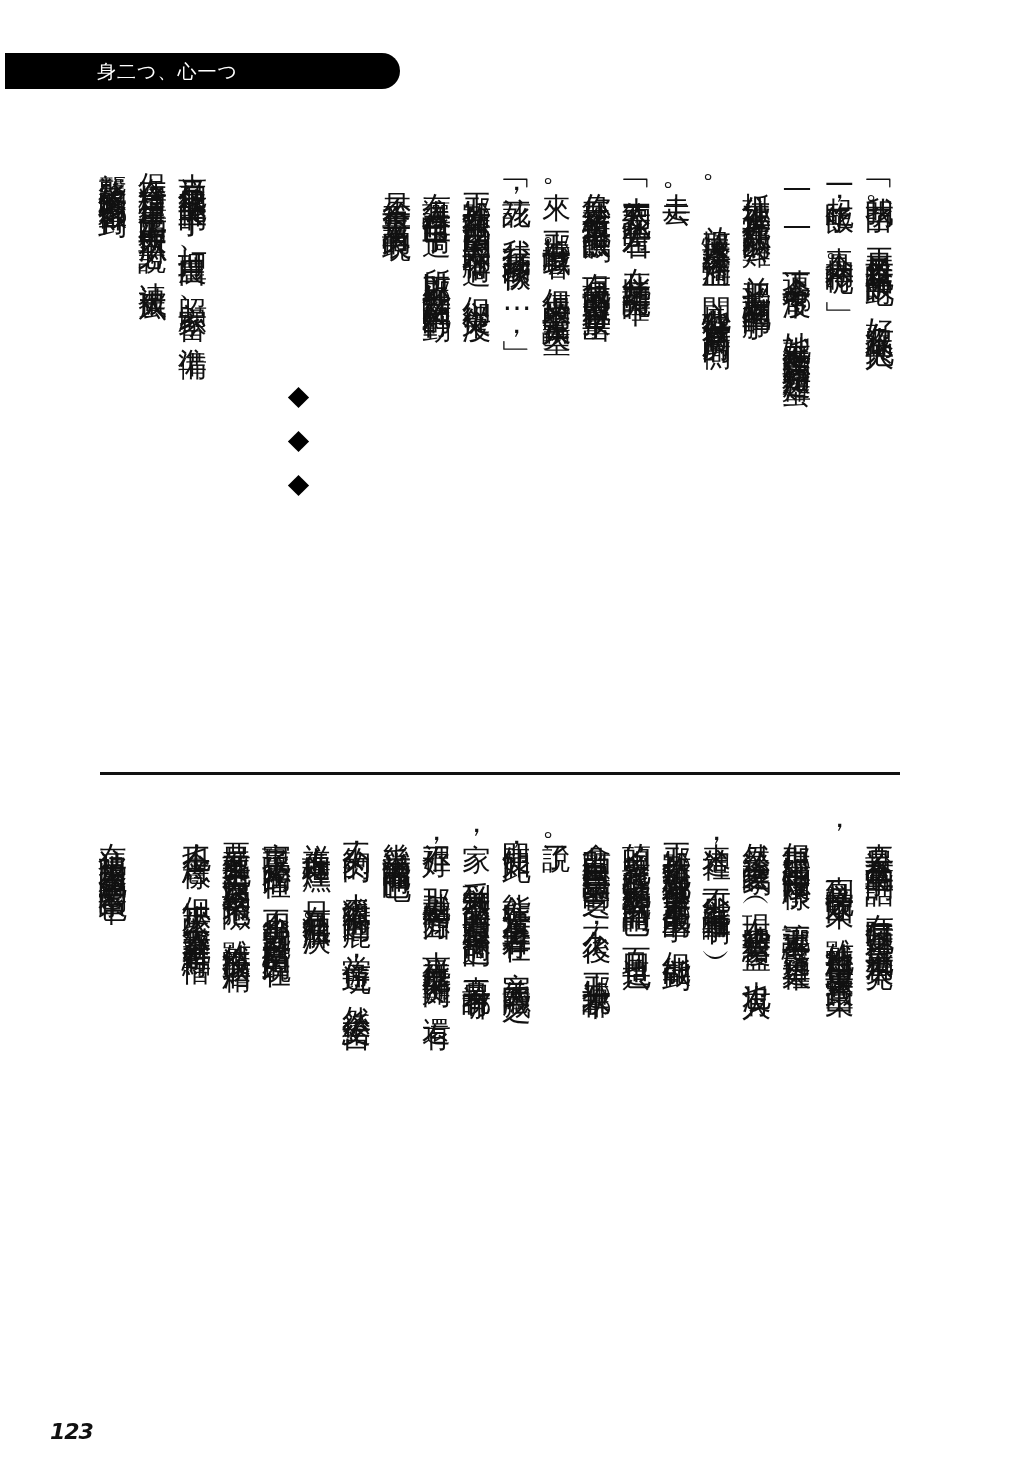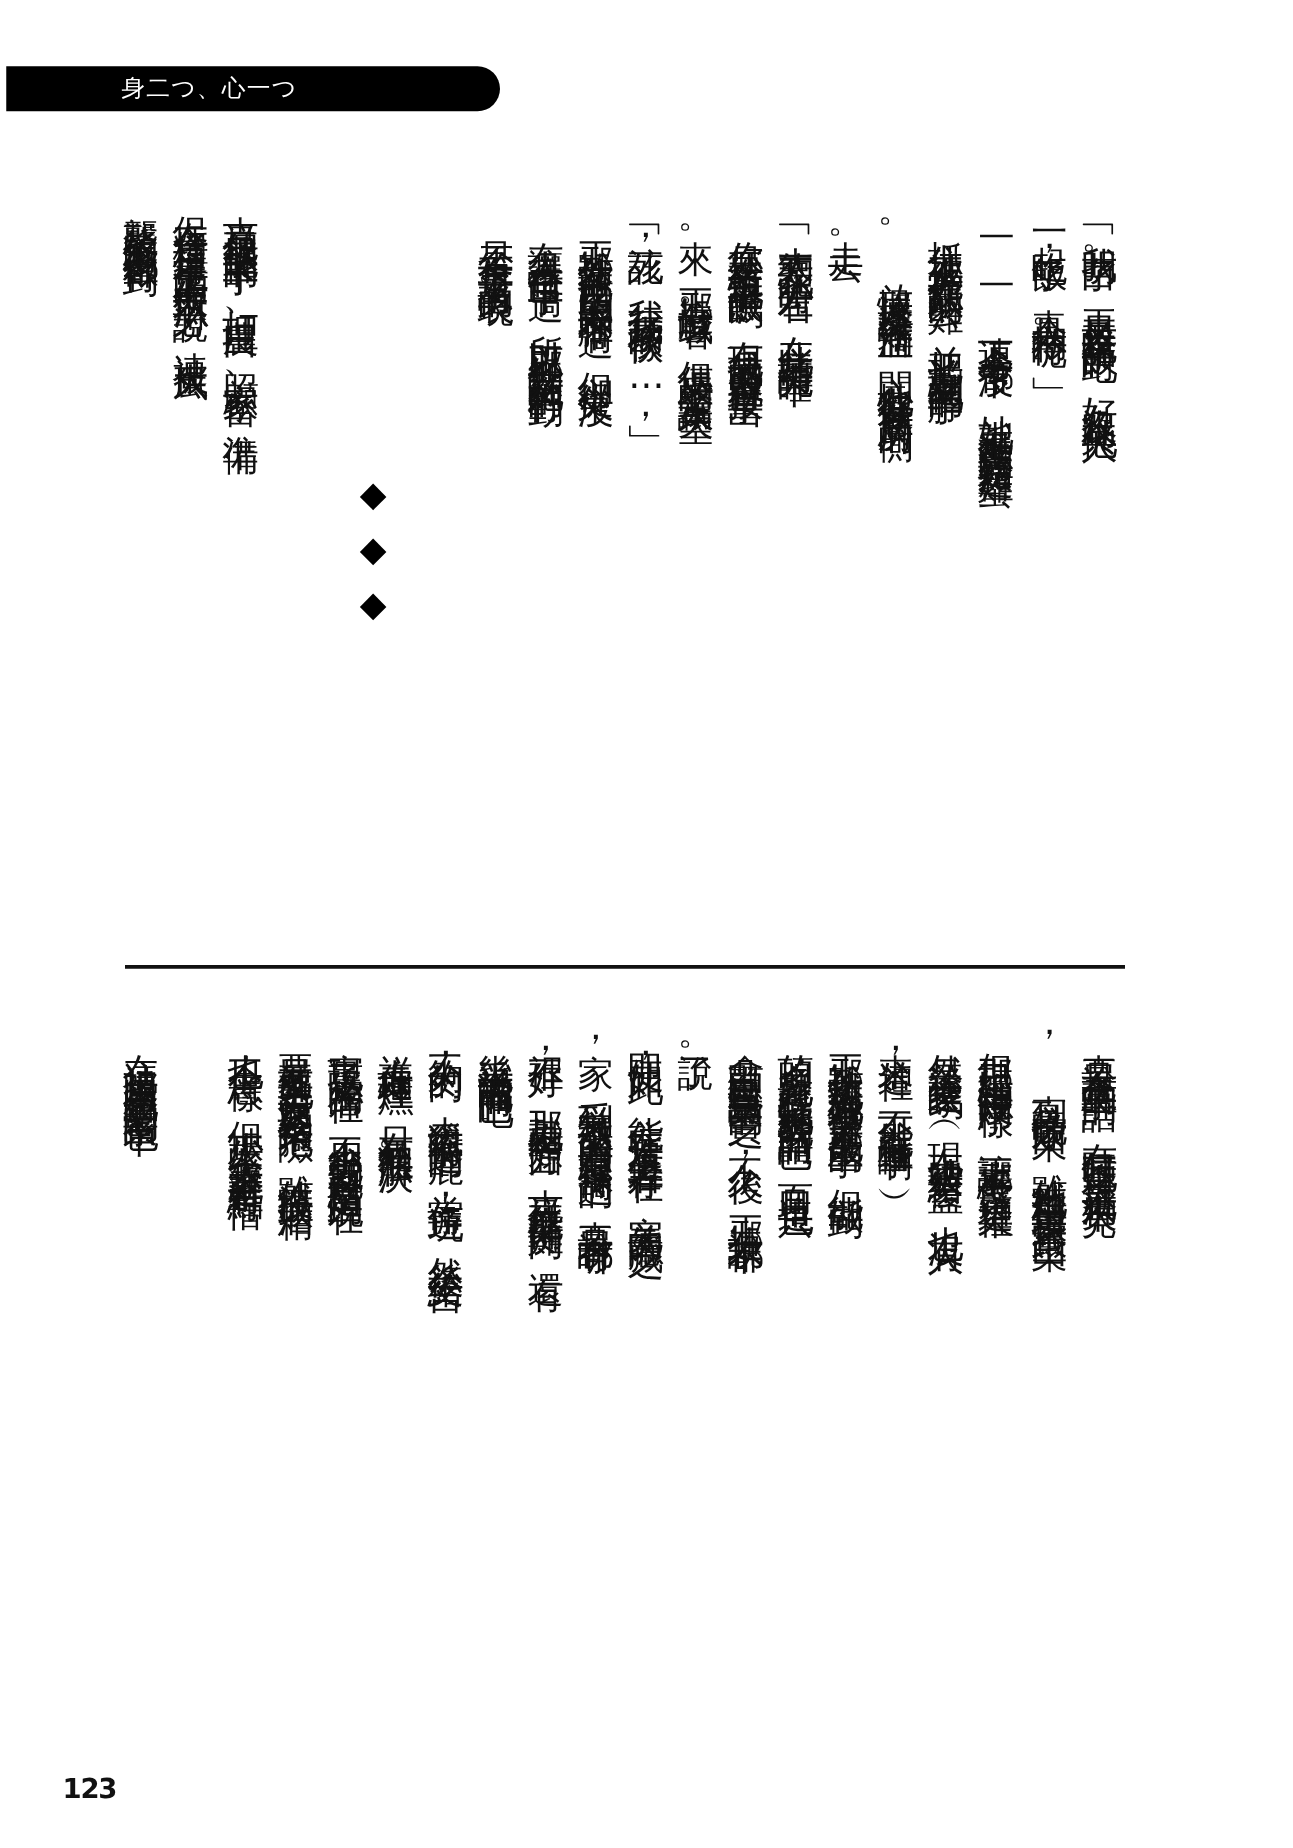--- a/index.html
+++ b/index.html
@@ -7,21 +7,21 @@
          font-family:"DejaVu Sans", "Liberation Sans", sans-serif; color:#111; }
   .header-bar { position:absolute; left:5px; top:53px; width:395px; height:36px;
                 background:#000; border-radius:0 18px 18px 0; }
   .header-title { position:absolute; left:92px; top:0; height:36px; line-height:36px;
                   color:#fff; font-size:19px; letter-spacing:1px; font-family:"DejaVu Serif", serif;text-align:right; }
   .col { position:absolute; writing-mode:vertical-rl; text-orientation:upright;
          font-size:29px; line-height:34px; width:34px; letter-spacing:4.2px; white-space:nowrap; }
   .divider { position:absolute; left:100px; top:772px; width:800px; height:3px; background:#111; }
   .diamond { position:absolute; width:15px; height:15px; background:#000; transform:rotate(45deg); }
   .page-number { position:absolute; left:50px; top:1419px; font-size:22px; font-weight:bold;
-                 font-family:"DejaVu Sans", sans-serif; letter-spacing:-1px; }
+                 font-family:"DejaVu Sans", sans-serif; letter-spacing:-1px;font-style:italic; }
 </style>
 </head>
 <body>
 
 <div class="header-bar">
   <span class="header-title">身二つ、心一つ</span>
 </div>
 
 <div>
   <div class="col" style="left:863px;top:170px">「我明白了。再來是要吃早飯對吧。好久沒跟其他人</div>

